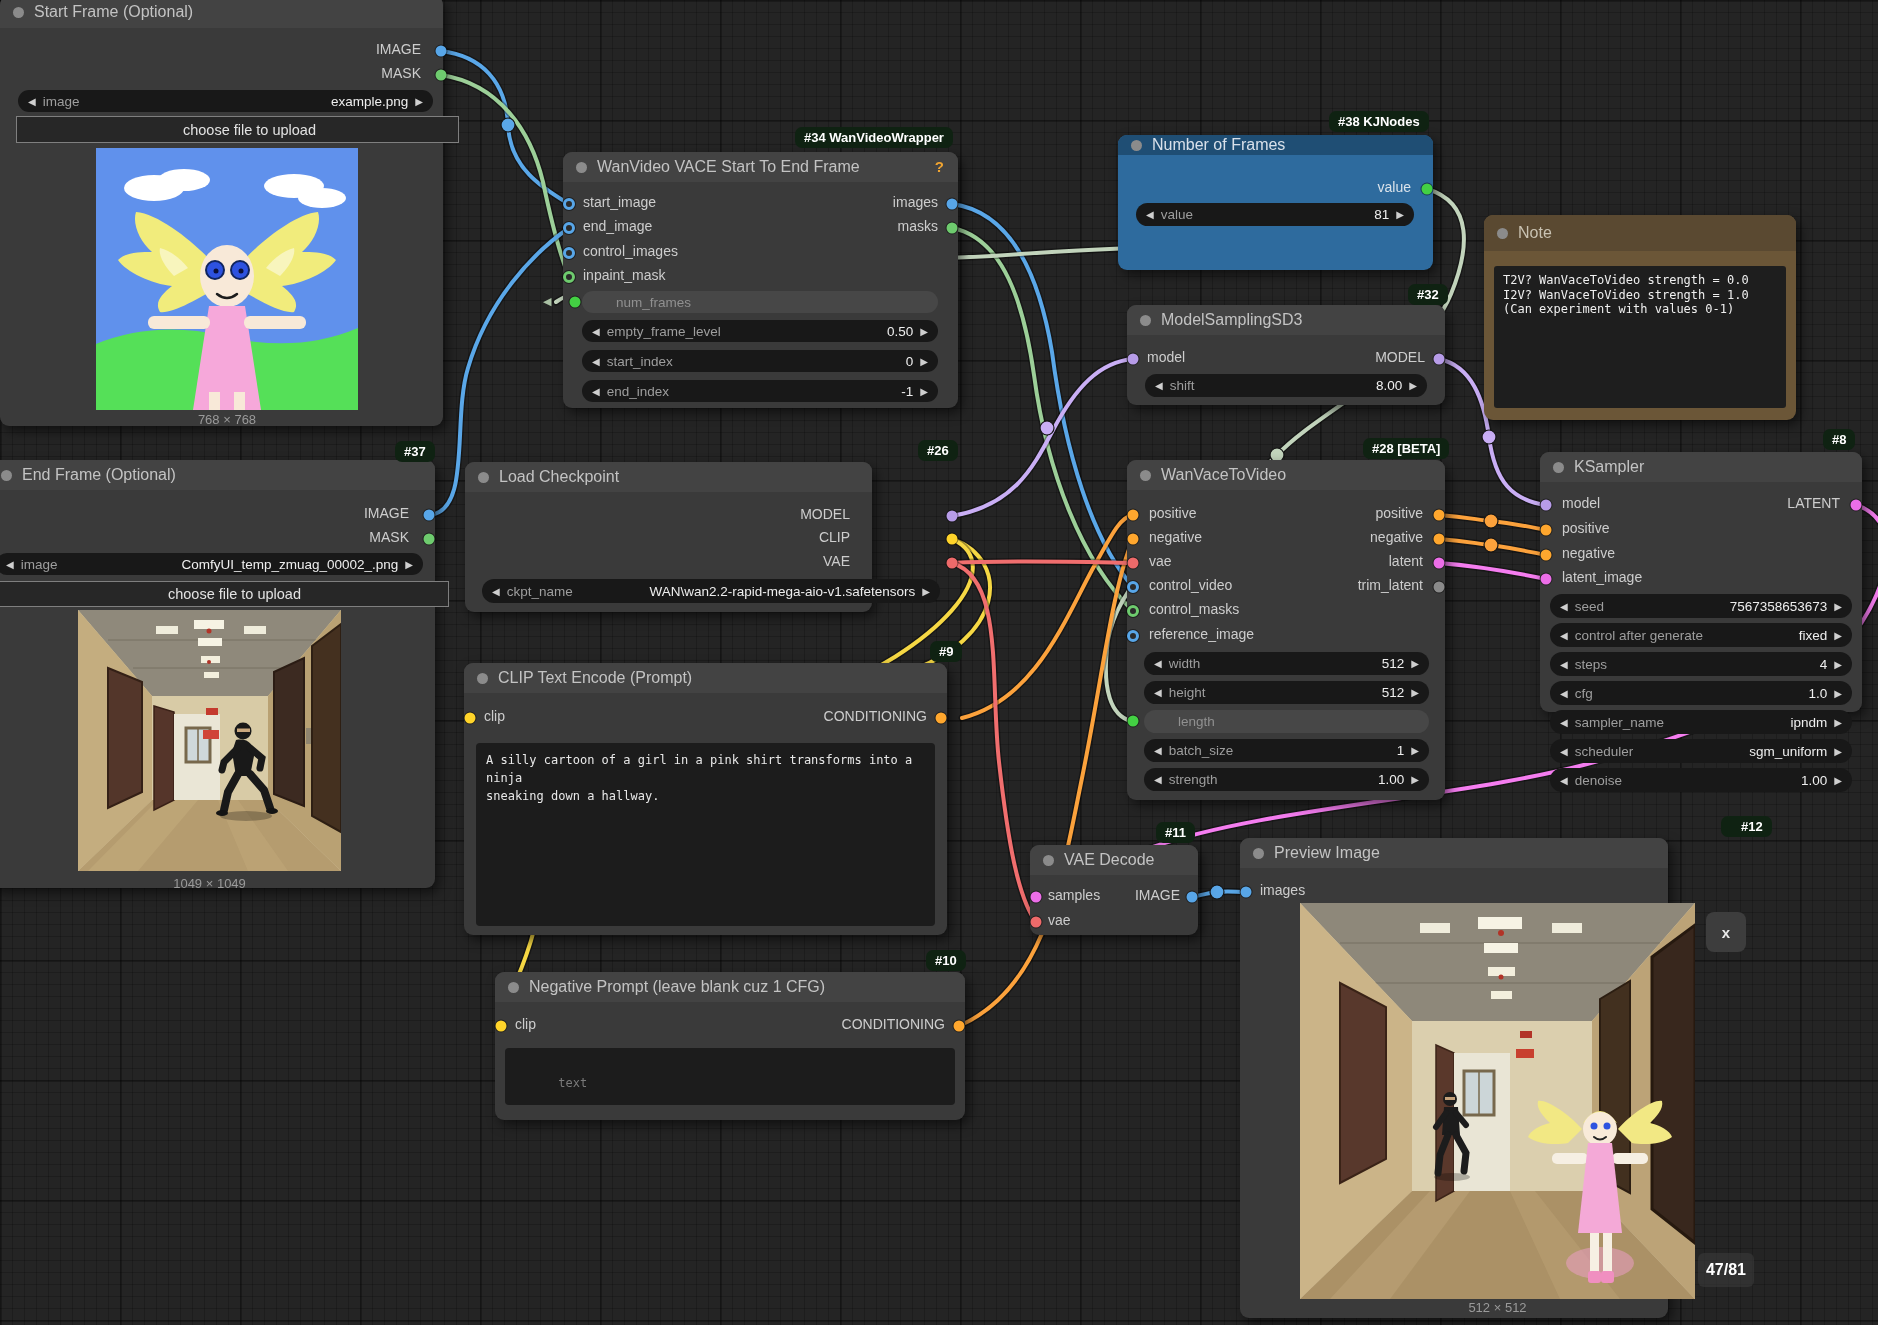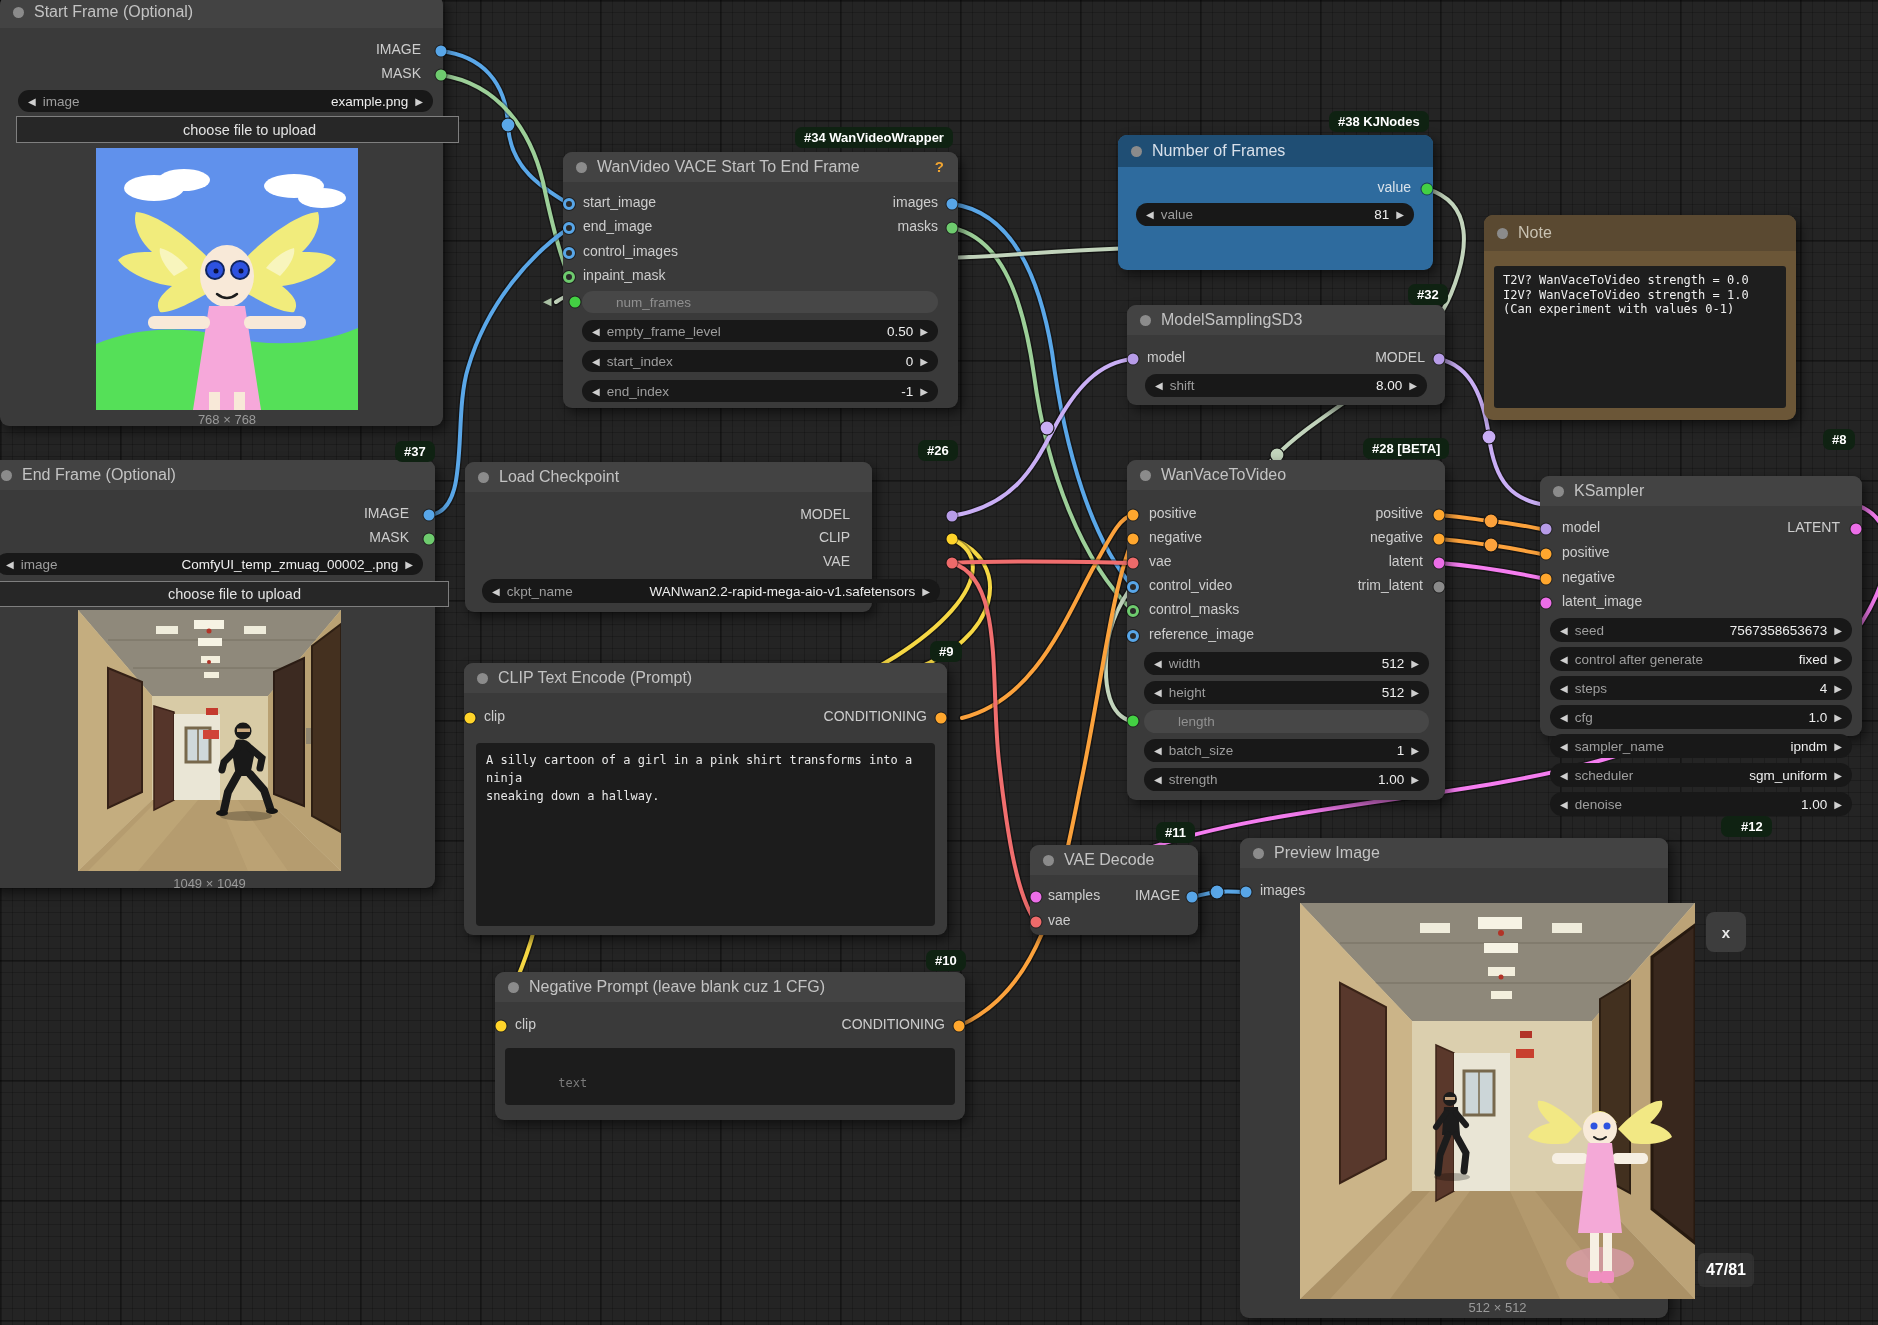--- a/index.html
+++ b/index.html
@@ -201,21 +201,21 @@
     <div class="widget" style="left:19px;top:228px;width:336px;">
       <span class="arr">◀</span>
       <span>end_index</span>
       <span class="val">-1</span>
       <span class="arr">▶</span>
     </div>
   </div>
 
   <div class="badge" style="left:1329px;top:111px;">#38 KJNodes</div>
   <div class="node blue" style="left:1118px;top:135px;width:315px;height:135px;">
-    <div class="nhead" style="height:32px;">
+    <div class="nhead" style="height:20px;">
       <span class="ndot"></span>
       <span>Number of Frames</span>
     </div>
     <span class="pr" style="right:22px;top:44px;color:#d9e2ea;">value</span>
     <span class="dot c-int" style="left:309px;top:54px;"></span>
     <div class="widget" style="left:18px;top:68px;width:258px;height:23px;">
       <span class="arr">◀</span>
       <span>value</span>
       <span class="val">81</span>
       <span class="arr">▶</span>
@@ -410,21 +410,21 @@
     </div>
     <div class="widget" style="left:17px;top:308px;width:265px;height:23px;">
       <span class="arr">◀</span>
       <span>strength</span>
       <span class="val">1.00</span>
       <span class="arr">▶</span>
     </div>
   </div>
 
   <div class="badge" style="left:1823px;top:429px;">#8</div>
-  <div class="node" style="left:1540px;top:452px;width:322px;height:260px;margin-top:24px;">
+  <div class="node" style="left:1540px;top:452px;width:322px;height:260px;">
     <div class="nhead">
       <span class="ndot"></span>
       <span>KSampler</span>
     </div>
     <span class="dot c-model" style="left:6px;top:53px;"></span>
     <span class="pl" style="left:22px;top:43px;">model</span>
     <span class="dot c-cond" style="left:6px;top:78px;"></span>
     <span class="pl" style="left:22px;top:68px;">positive</span>
     <span class="dot c-cond" style="left:6px;top:103px;"></span>
     <span class="pl" style="left:22px;top:93px;">negative</span>

